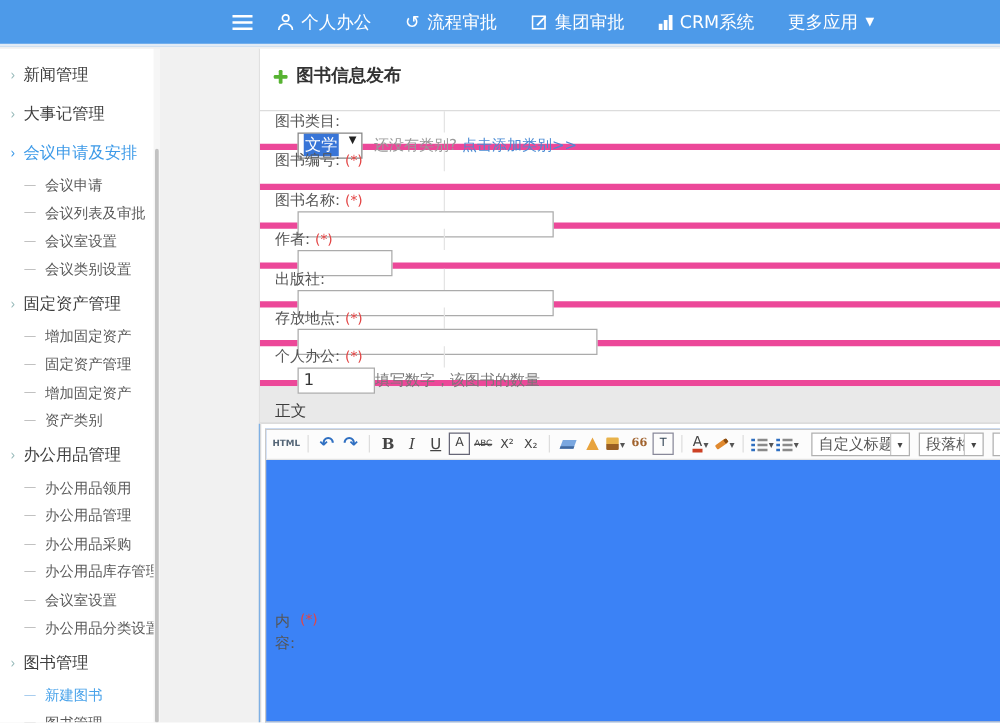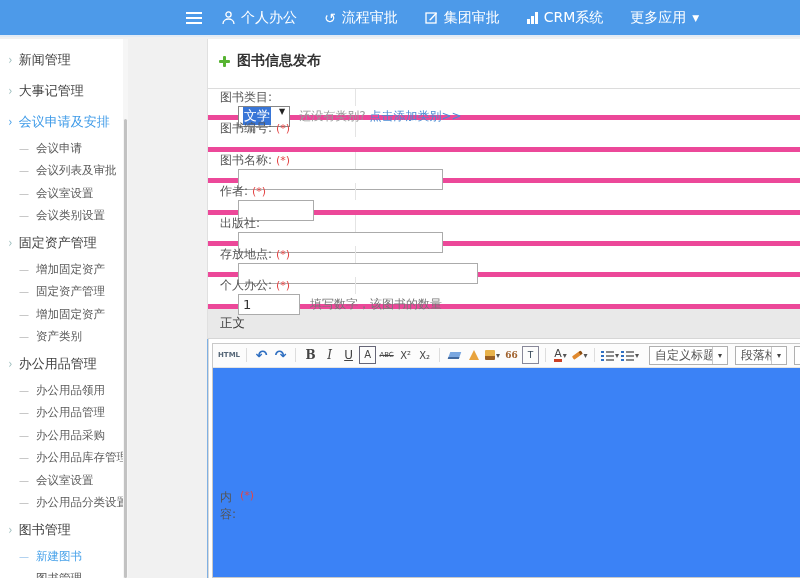--- a/index.html
+++ b/index.html
@@ -62,31 +62,31 @@
     width:148px; border-right:1px solid #e4e4e4; padding-left:12px;
     display:flex; align-items:center; gap:4px; font-size:12px; color:#555; white-space:nowrap;
   }
   .req { color:#e34545; font-size:11px; }
   .fvalue { flex:1; display:flex; align-items:center; padding-left:30px; font-size:12px; }
   .fvalue input {
     height:21px; border:1px solid #ababab; font-size:13px; padding:0 4px;
     font-family:"DejaVu Sans",sans-serif; color:#333; background:#fff;
   }
   .w164{width:164px;} .w205{width:205px;} .w76{width:76px;} .w240{width:240px;} .w60{width:62px;}
-  .hint { margin-left:10px; color:#777; font-size:12px; }
+  .hint { color:#777; font-size:12px; }
   .muted { margin-left:9px; color:#999; }
   .link { margin-left:4px; color:#4a8bd4; cursor:pointer; }
   .select-box {
     display:inline-flex; align-items:flex-start; height:21px; border:1px solid #858585;
     background:#fff; padding:0 4px; cursor:pointer;
   }
   .select-box .sel-text { background:#3875d7; color:#fff; font-size:13px; padding:0 1px; }
   .select-box .sel-caret { font-size:8px; color:#222; margin-left:8px; }
   .section-row { height:30px; background:#e9e9e9; border-bottom:1px solid #d6d6d6;
-    display:flex; align-items:center; padding-left:12px; font-size:12.5px; color:#3d3d3d; }
+    display:flex; align-items:flex-end; padding-left:12px; font-size:12.5px; color:#3d3d3d; }
   
   .content-row { display:flex; height:239px; margin-left:-1px; border-left:1px solid #7fb0e3; }
   .content-label {
     width:178px; background:#fafafa; border-right:1px solid #d9d9d9; position:relative;
   }
   .content-label .lbl { position:absolute; top:150px; left:12px; display:flex; gap:4px; font-size:12px; color:#555; }
   .editor-cell { flex:1; padding:4px 0 0 3px; }
   .editor { border:1px solid #c9c9c9; border-right:none; height:100%; display:flex; flex-direction:row; background:#3b82f6; }
   .toolbar { display:flex; align-items:center; height:24px; background:#fcfcfc;
     border-bottom:1px solid #e3e3e3; padding:0 5px; gap:2px; overflow:hidden; white-space:nowrap; }

